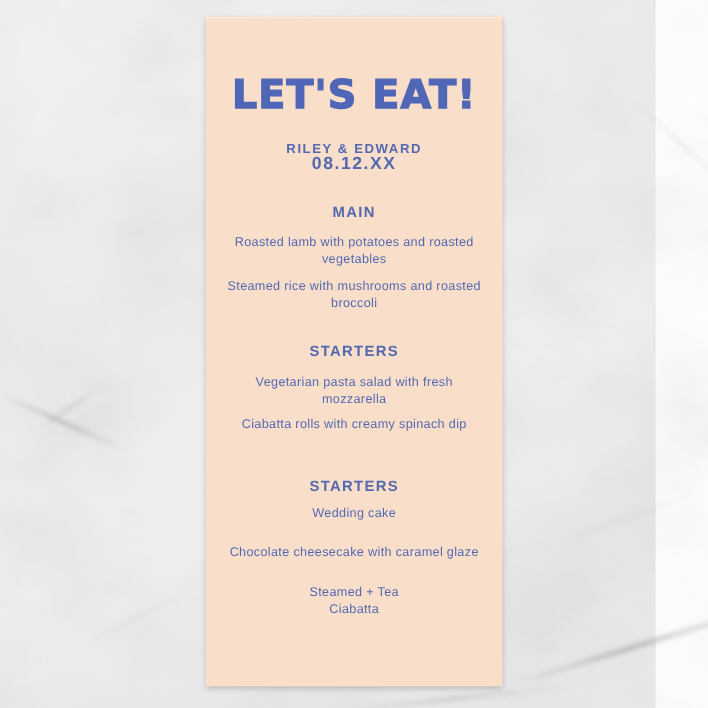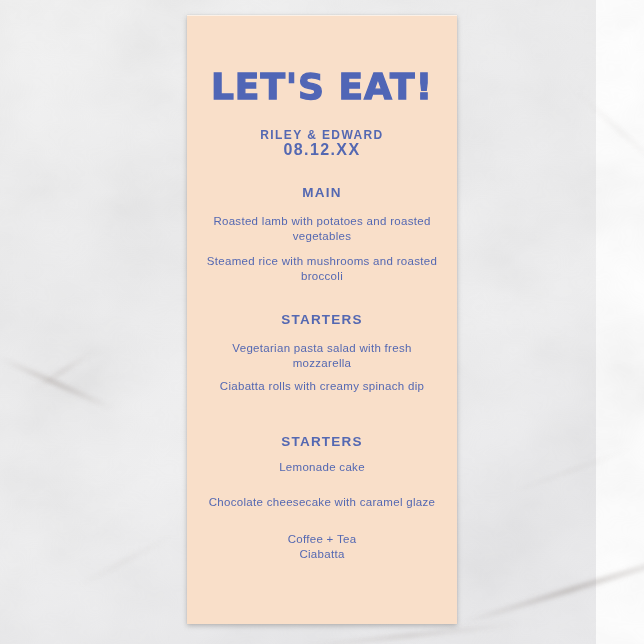--- a/index.html
+++ b/index.html
@@ -136,22 +136,22 @@
     </div>
 
     <div class="section section-starters">
       <h2 class="section-heading">STARTERS</h2>
       <p class="menu-item item-1">Vegetarian pasta salad with fresh mozzarella</p>
       <p class="menu-item item-2">Ciabatta rolls with creamy spinach dip</p>
     </div>
 
     <div class="section section-dessert">
       <h2 class="section-heading">STARTERS</h2>
-      <p class="menu-item item-1">Lemonade cake</p>
+      <p class="menu-item item-1">Wedding cake</p>
       <p class="menu-item item-2">Chocolate cheesecake with caramel glaze</p>
     </div>
 
     <div class="drinks">
-      <p class="menu-item">Coffee + Tea</p>
+      <p class="menu-item">Steamed + Tea</p>
       <p class="menu-item">Ciabatta</p>
     </div>
   </div>
 </div>
 
 </body></html>

